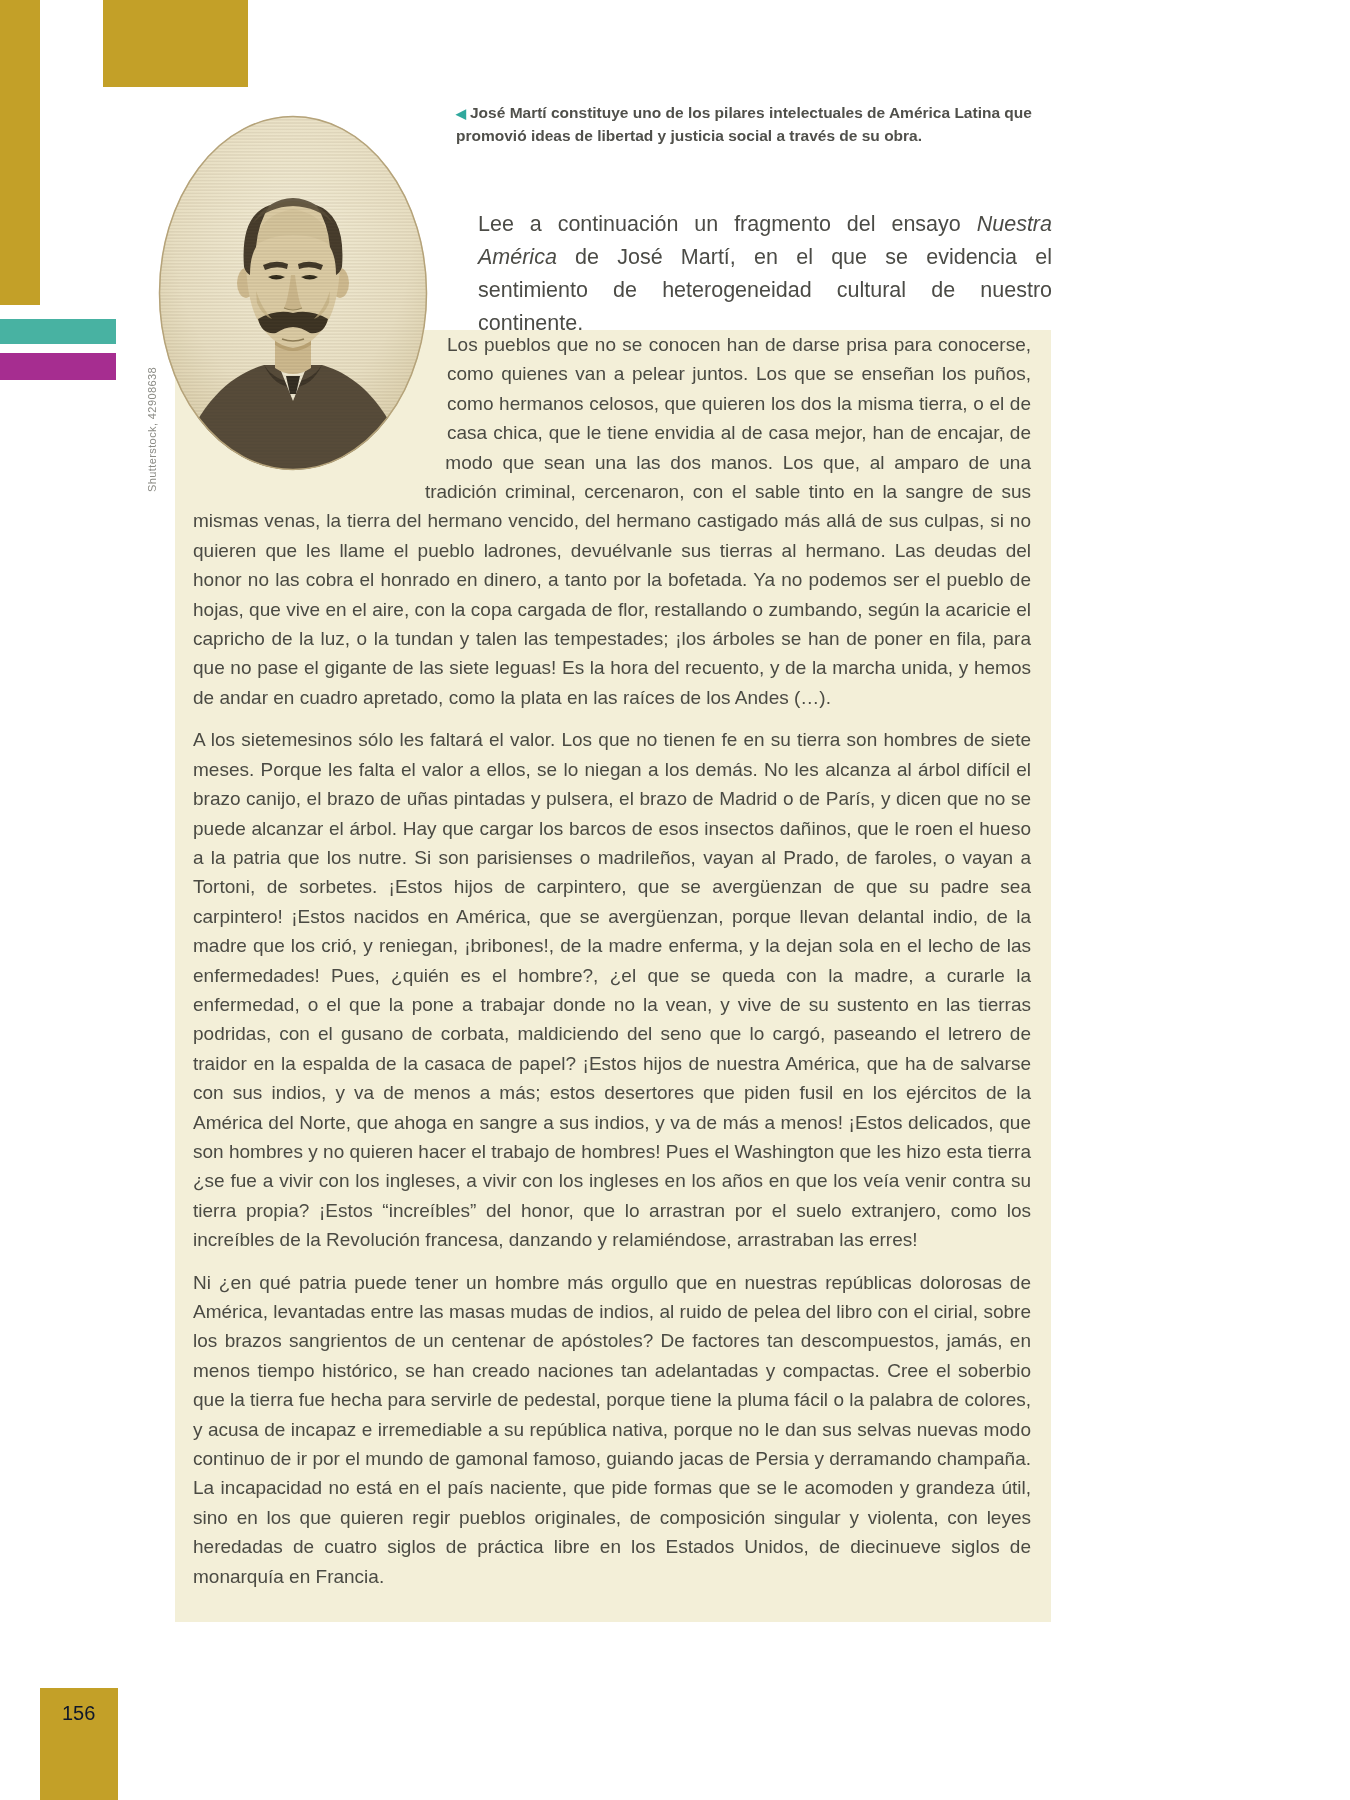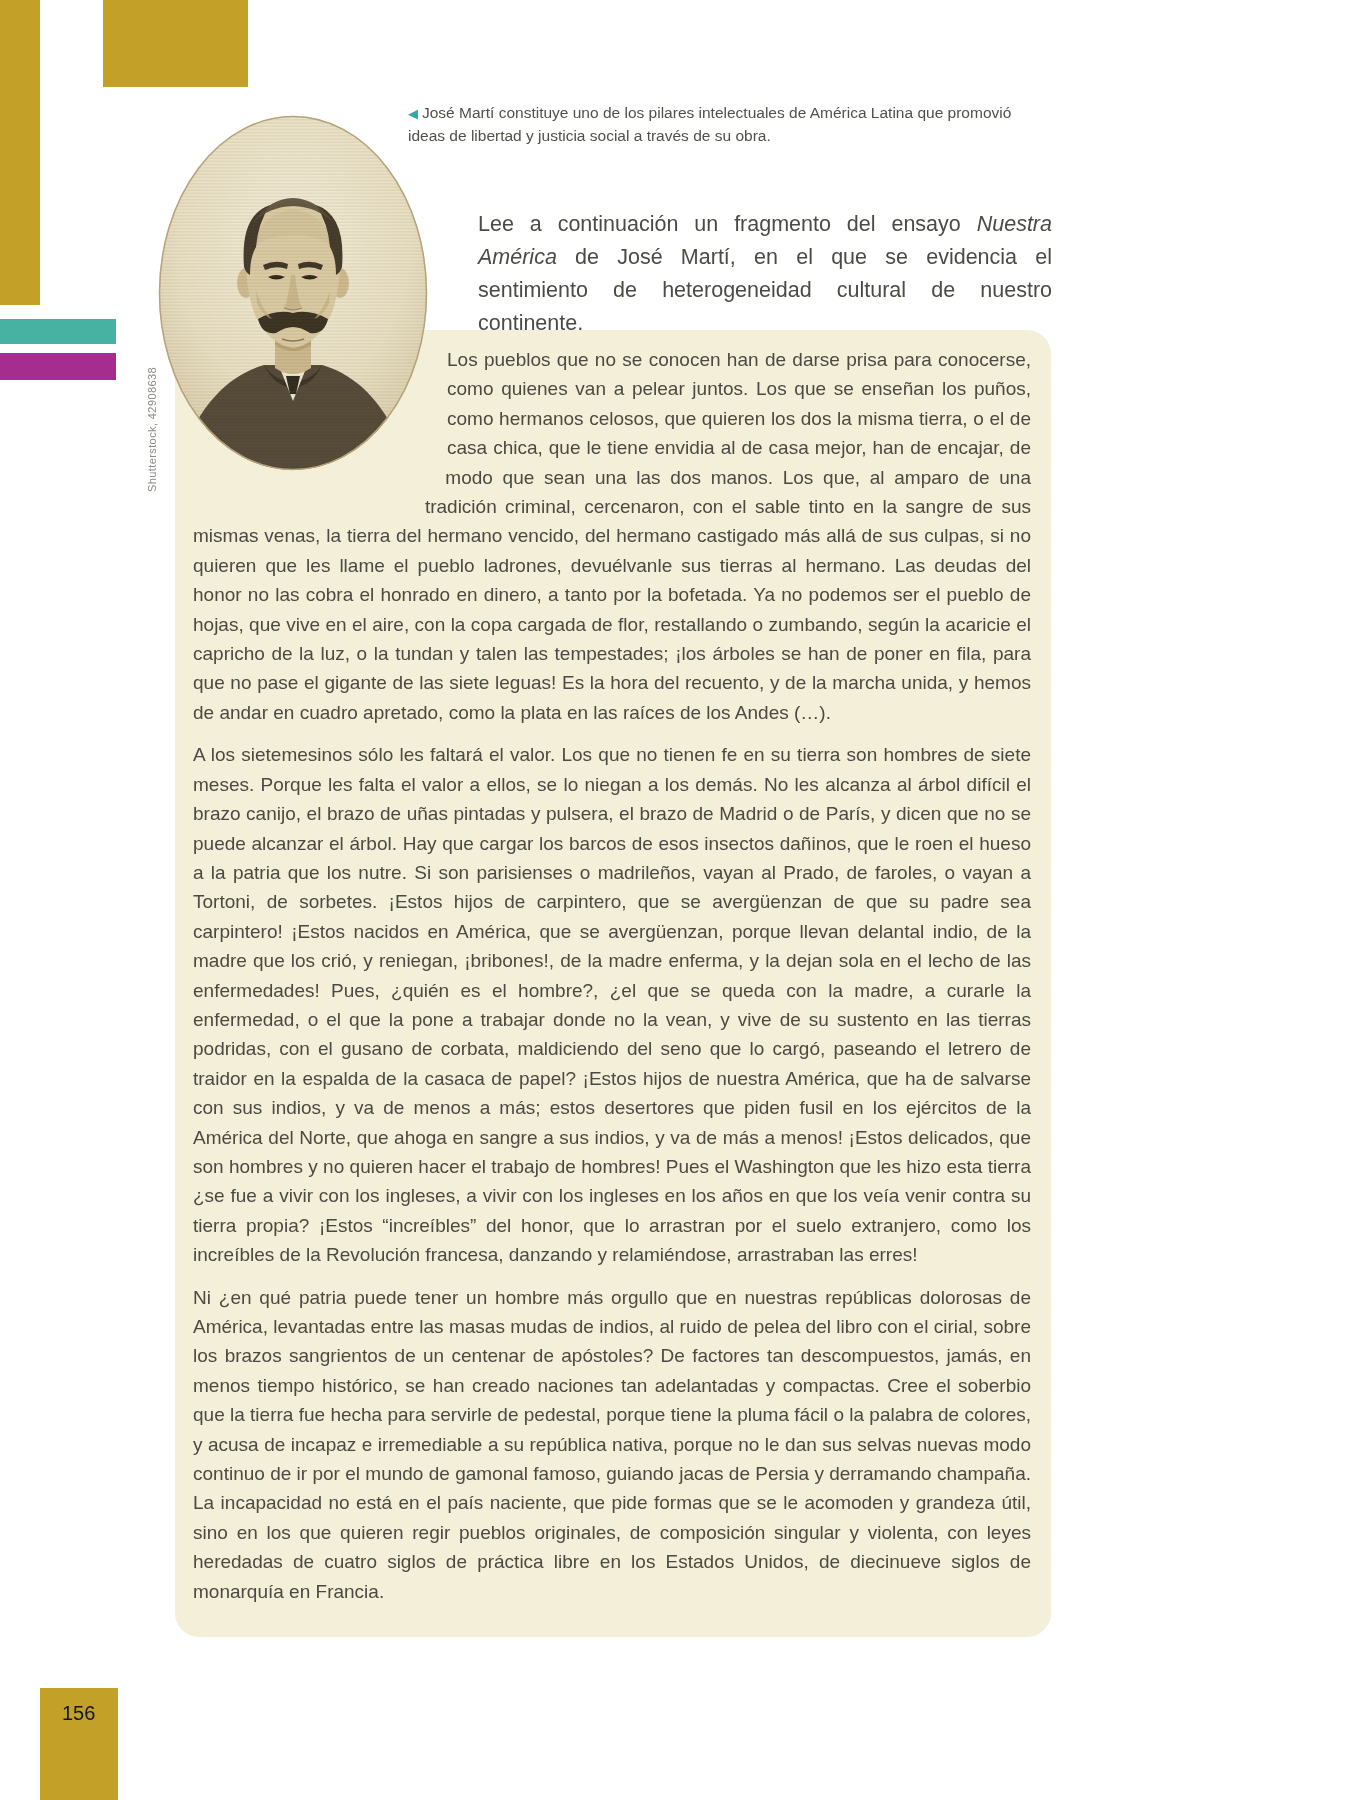--- a/index.html
+++ b/index.html
@@ -17,33 +17,33 @@
   
   .credit { position:absolute; left:146px; top:492px; transform:rotate(-90deg);
             transform-origin:0 0; font-size:11px; color:#8B8B85; letter-spacing:0.4px;
             white-space:nowrap; }
 
   
   .portrait { position:absolute; left:158px; top:115px; width:270px; height:356px; z-index:2; }
   .portrait svg { display:block; width:100%; height:100%; }
 
   
-  .photo-caption { position:absolute; left:408px; top:102px; width:624px;
-                   font-size:15.5px; line-height:22px; color:#50504B; }
+  .photo-caption { position:absolute; left:456px; top:102px; width:624px;
+                   font-size:15.5px; line-height:22px; color:#50504B;font-weight:bold; }
   .photo-caption .arrow { color:#2FA89D; font-size:13px; margin-right:4px; }
 
   
   .intro { position:absolute; left:478px; top:208px; width:574px;
            font-size:21.5px; line-height:33px; color:#4B4B46; text-align:justify; }
   .intro i { font-style:italic; }
 
   
   .essay { position:absolute; left:175px; top:330px; width:876px; min-height:1113px;
-           background:#F3EFD8; padding:15px 20px 18px 18px;
-           font-size:19px; line-height:29.4px; color:#4A4A43; z-index:1;border-radius:24px; }
+           background:#F3EFD8; padding:0 20px 18px 18px;
+           font-size:19px; line-height:29.4px; color:#4A4A43; z-index:1; }
   .wrap-shape { float:left; width:272px; height:172px; margin-left:-18px;
                 shape-outside:ellipse(152px 232px at 117px -50px); shape-margin:26px; }
   .essay p.para { margin:0 0 13px 0; text-align:justify; hyphens:auto; -webkit-hyphens:auto; }
   .attribution { margin-top:5px; text-align:right; font-size:15px; color:#4F4F48; clear:none; }
 
   
   .page-number-block { position:absolute; left:40px; top:1688px; width:78px; height:112px;
                        background:#C3A028; }
   .page-number-block span { display:block; padding:14px 0 0 22px; font-size:20px; color:#0f172a; }
 </style>

